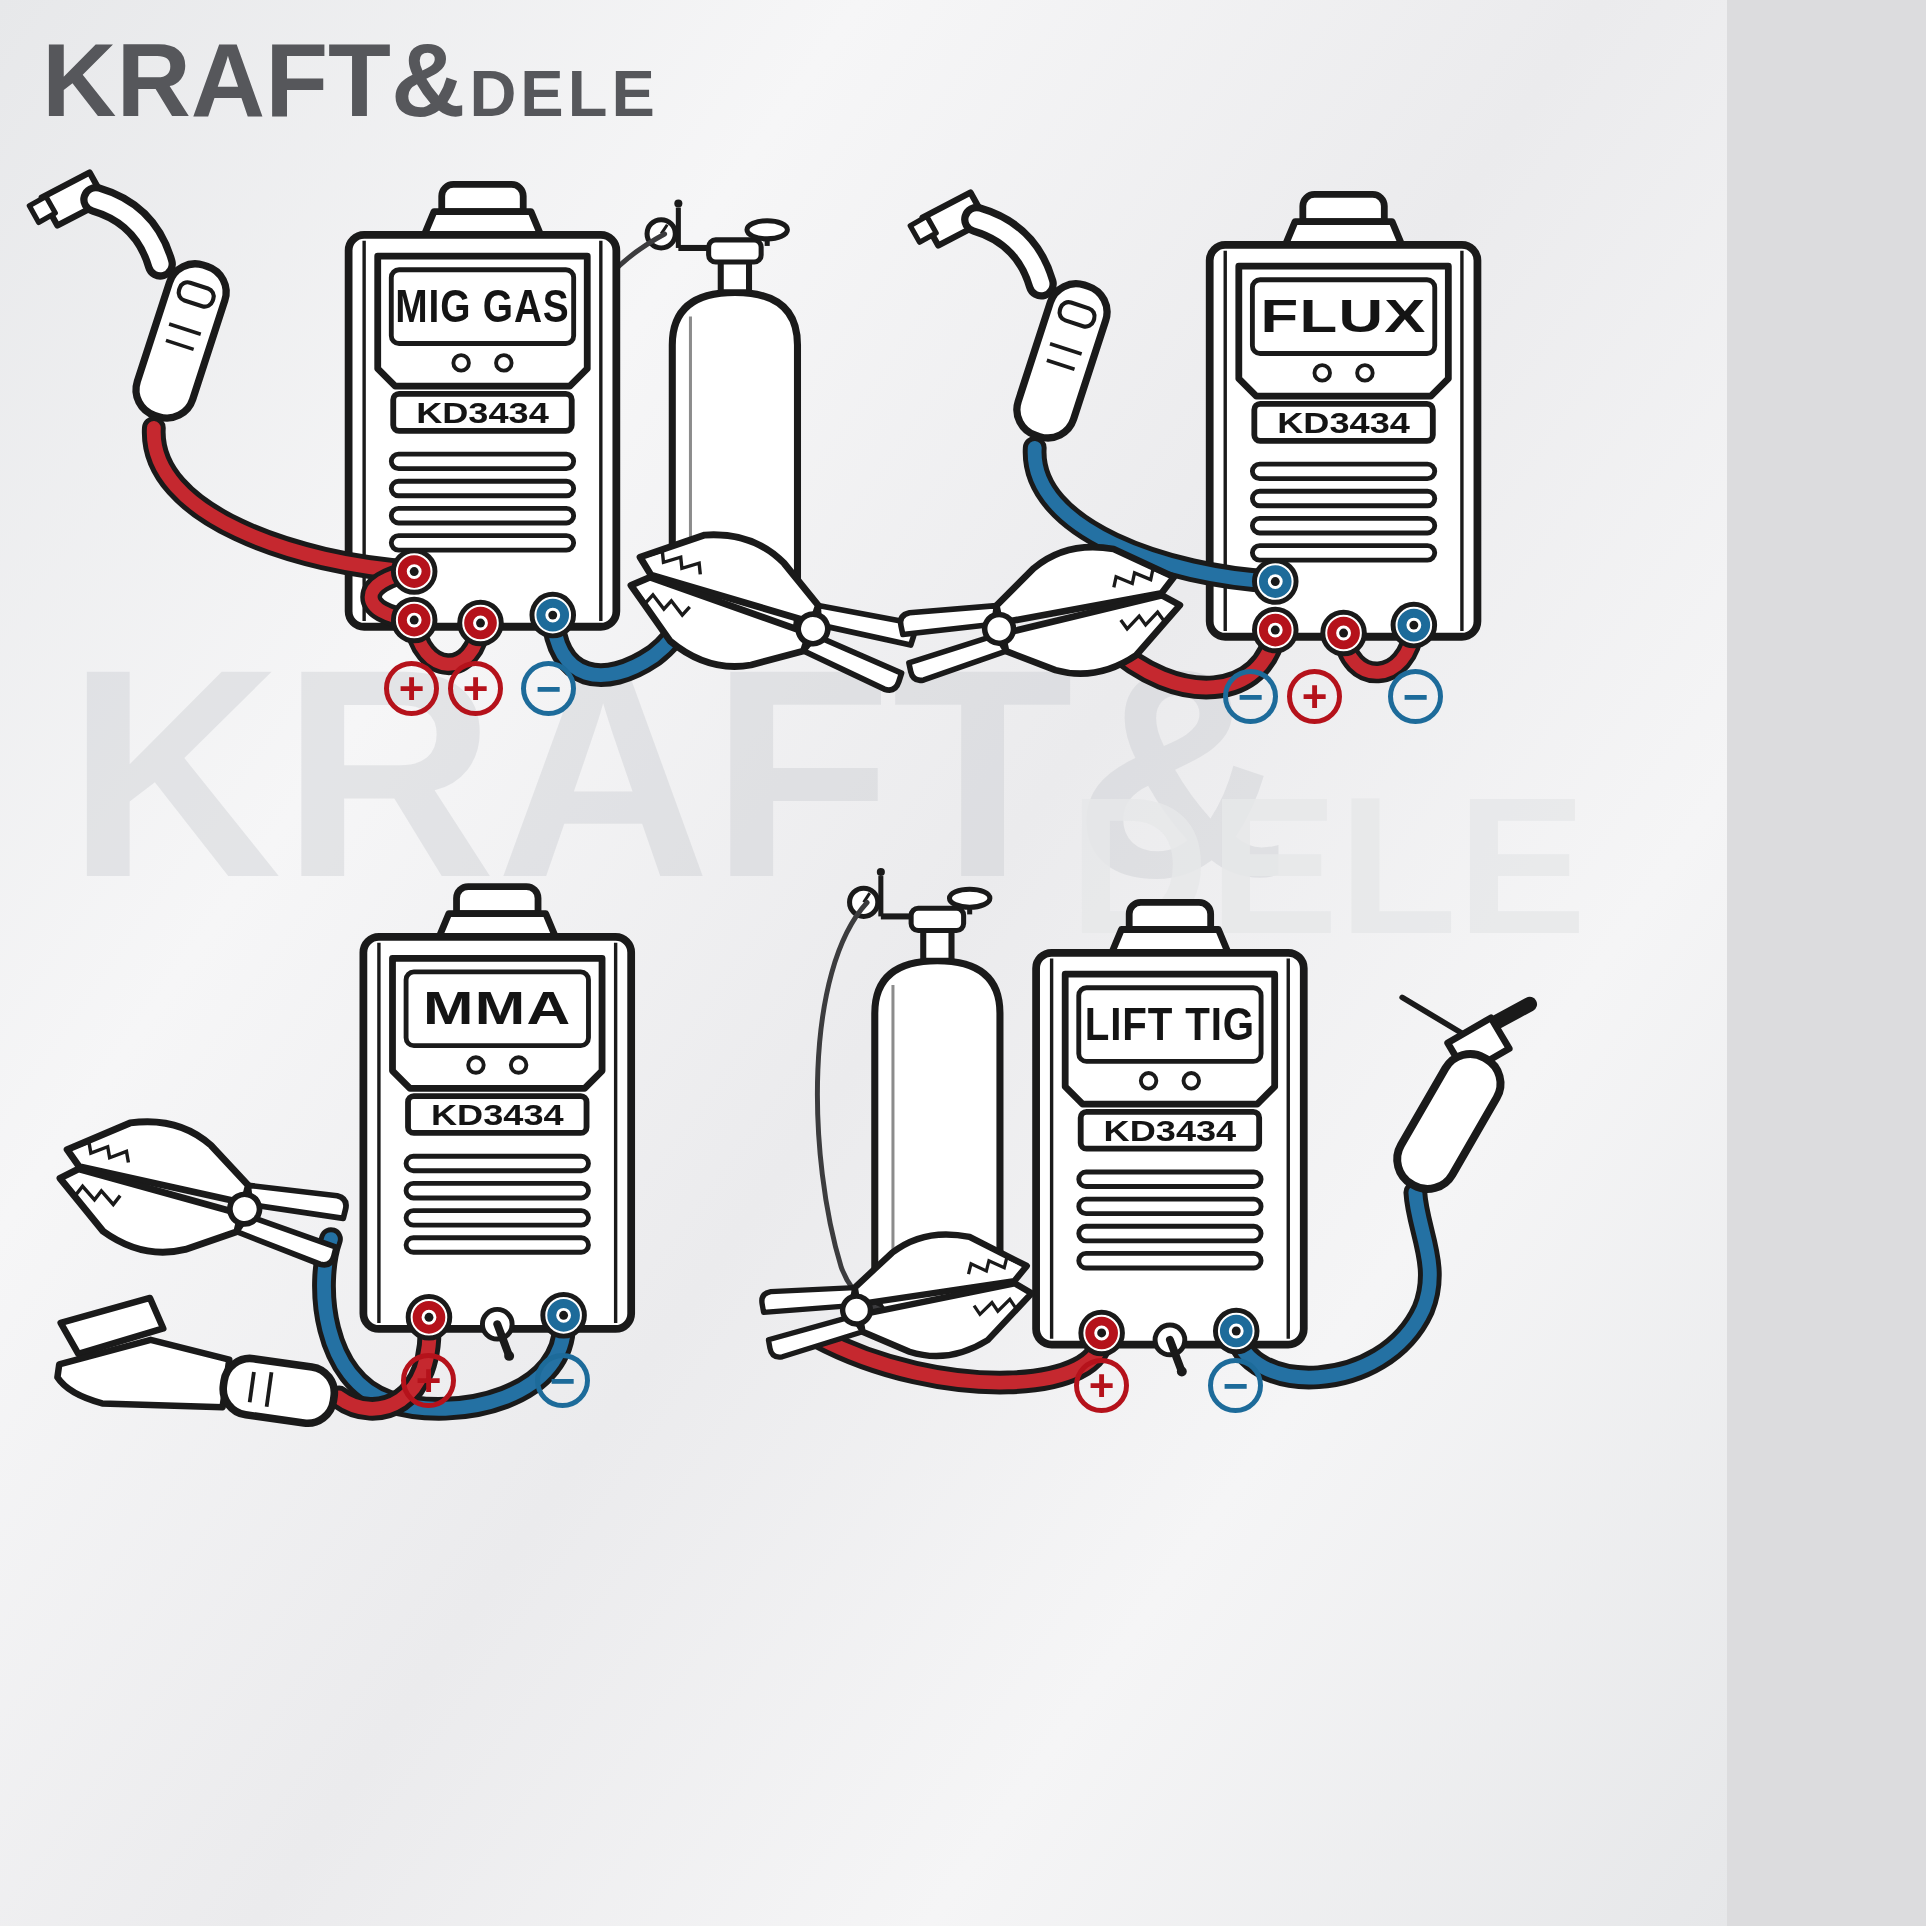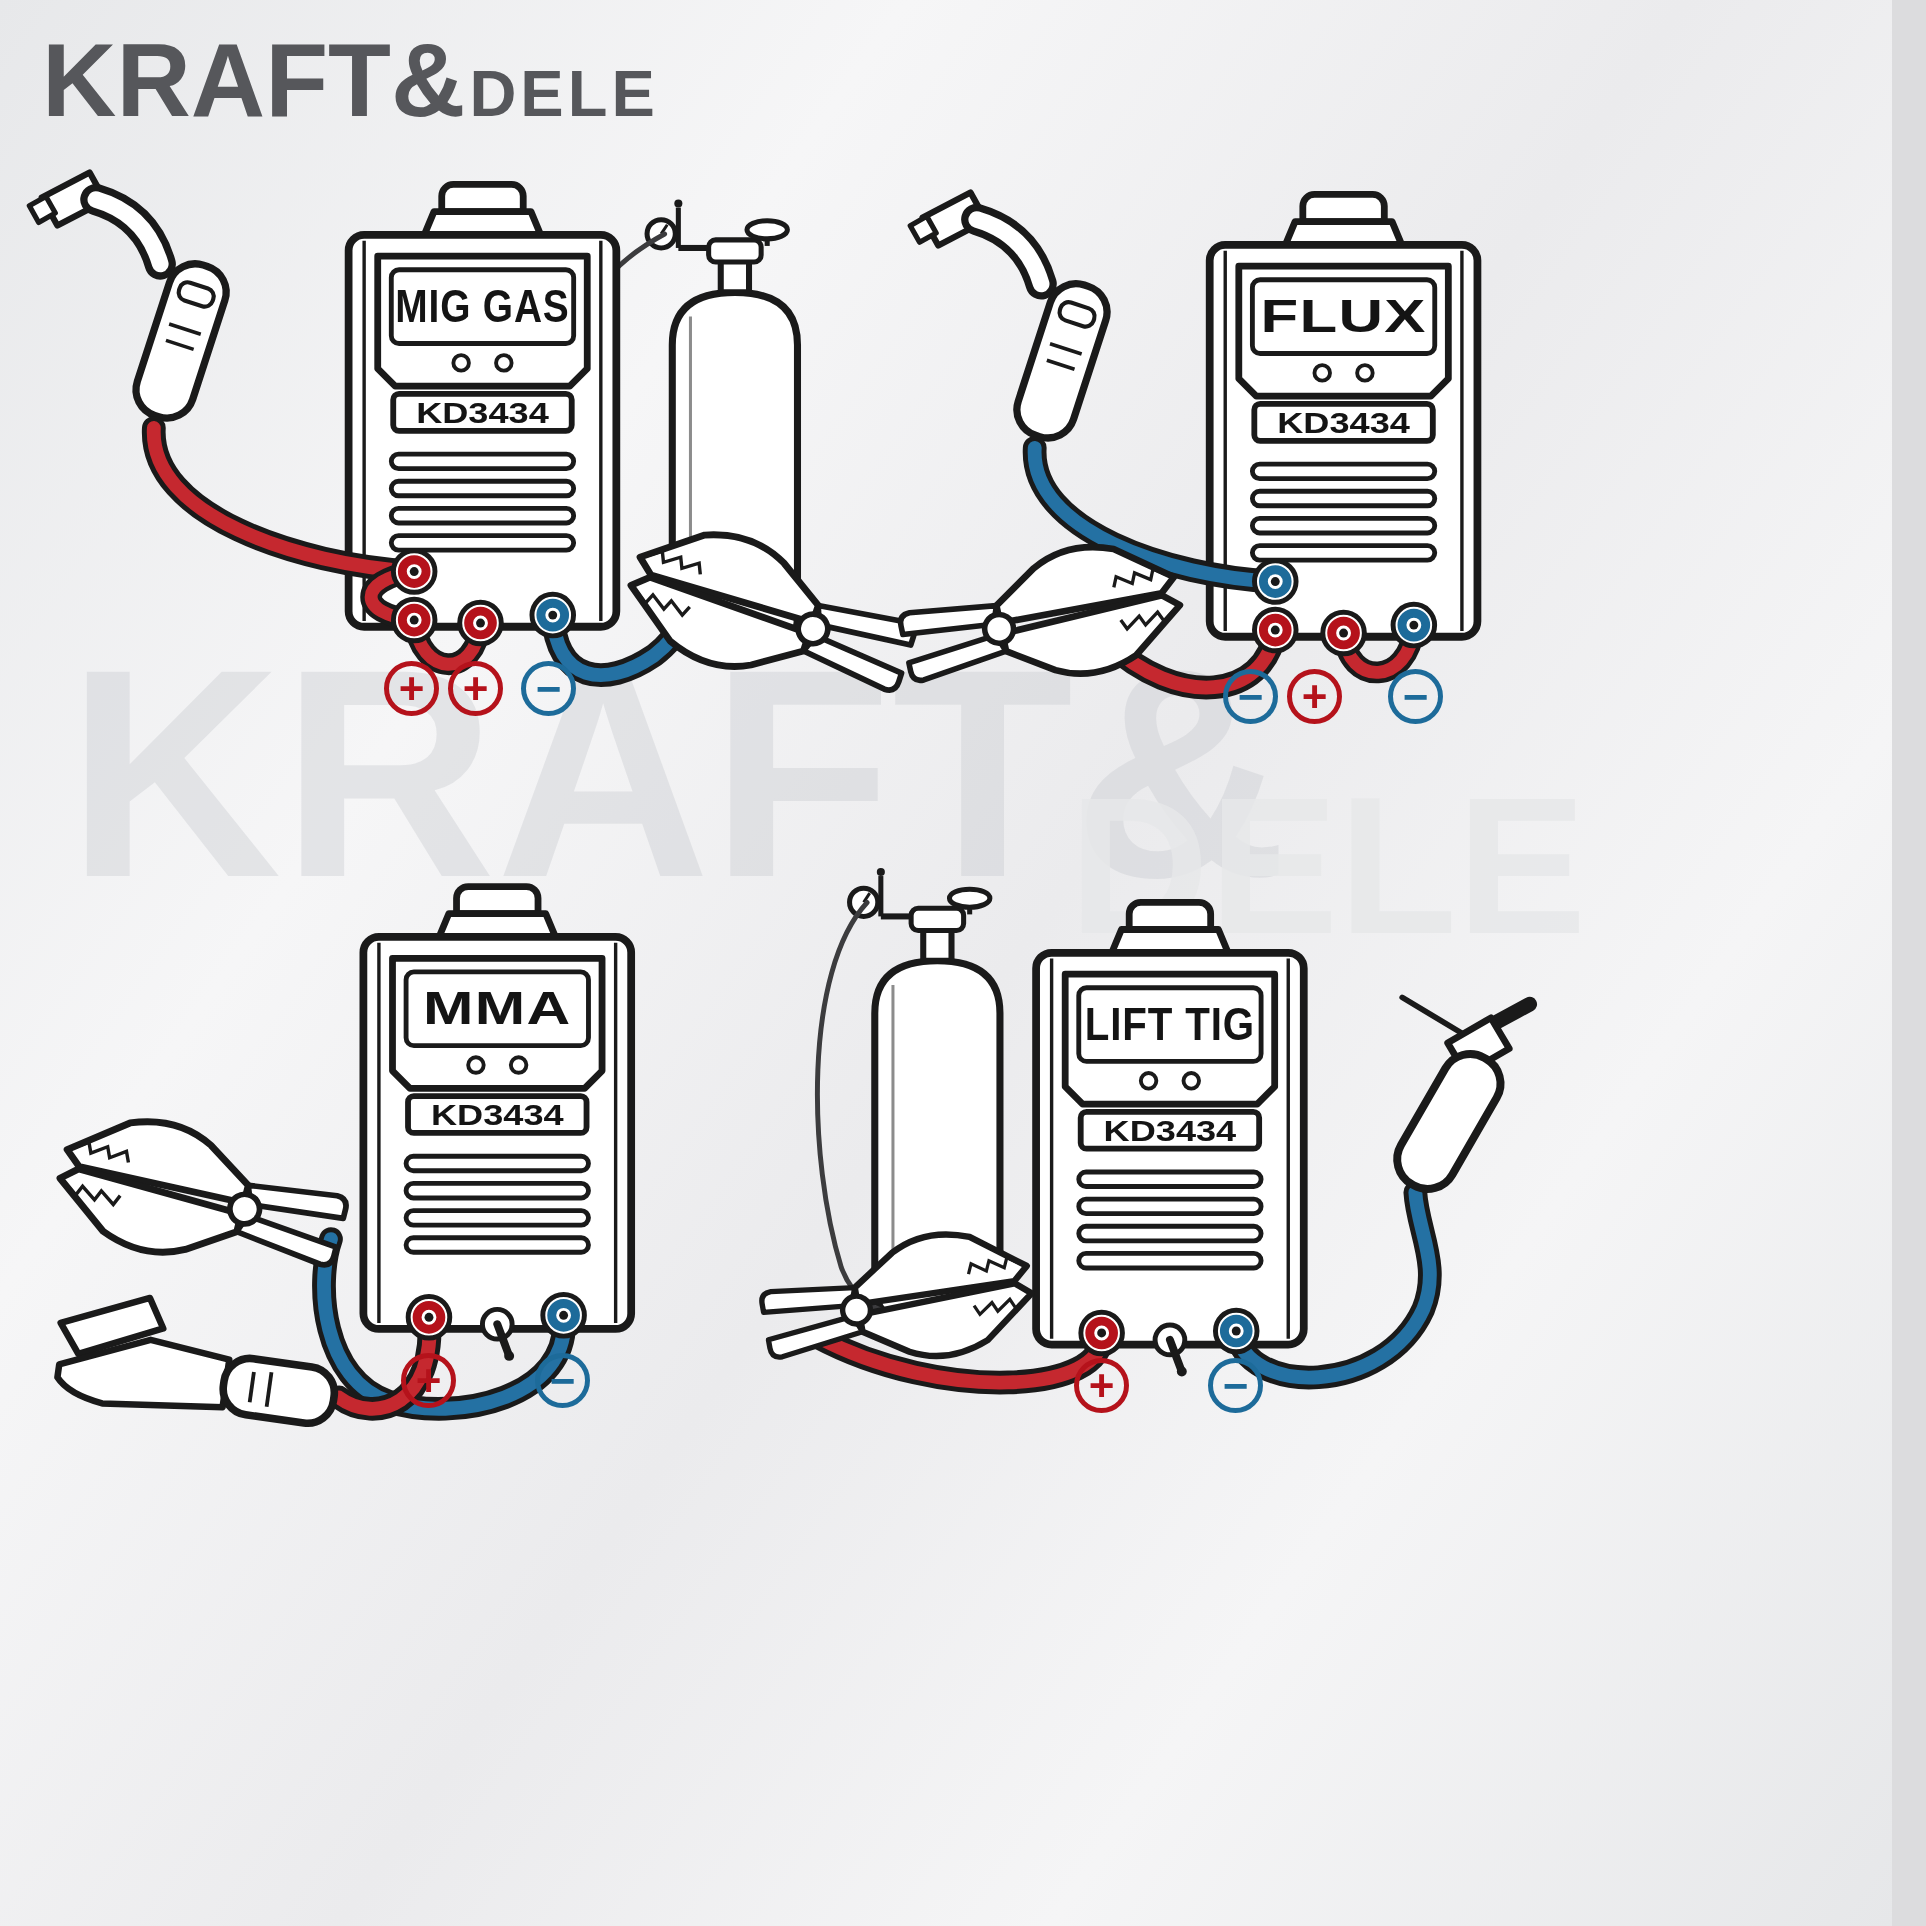--- a/index.html
+++ b/index.html
@@ -1,16 +1,16 @@
 <!DOCTYPE html>
 <html style="--pos: #b5121b; --neg: #1d6b9a; --cable-red: #c5282f; --cable-blue: #2471a3; --line: #1a1a1a;"><head>
 <meta charset="utf-8">
 <style>
   html,body{margin:0;padding:0;background:#dcdcde;}
-  .page{position:relative;width:1892px;height:1927px;overflow:hidden;
+  .page{position:relative;width:1727px;height:1927px;overflow:hidden;
         font-family:"Liberation Sans",sans-serif;
         background:linear-gradient(125deg,#e7e8ea 0%,#f6f6f7 28%,#ebebed 52%,#f5f5f6 74%,#e6e7e9 100%);}
   
   .logo{position:absolute;left:42px;top:22px;display:flex;align-items:baseline;z-index:4;color:#56575b;}
   .logo1{font-size:103px;font-weight:bold;letter-spacing:0px;}
   .logo2{font-size:65px;font-weight:bold;letter-spacing:4px;margin-left:4px;}
   
   .wm{position:absolute;z-index:1;font-weight:bold;white-space:nowrap;pointer-events:none;}
   .wm1{left:67px;top:602px;font-size:297px;color:rgba(200,202,207,0.40);}
   .wm2{left:1069px;top:754px;font-size:194px;color:rgba(230,231,233,0.85);}

